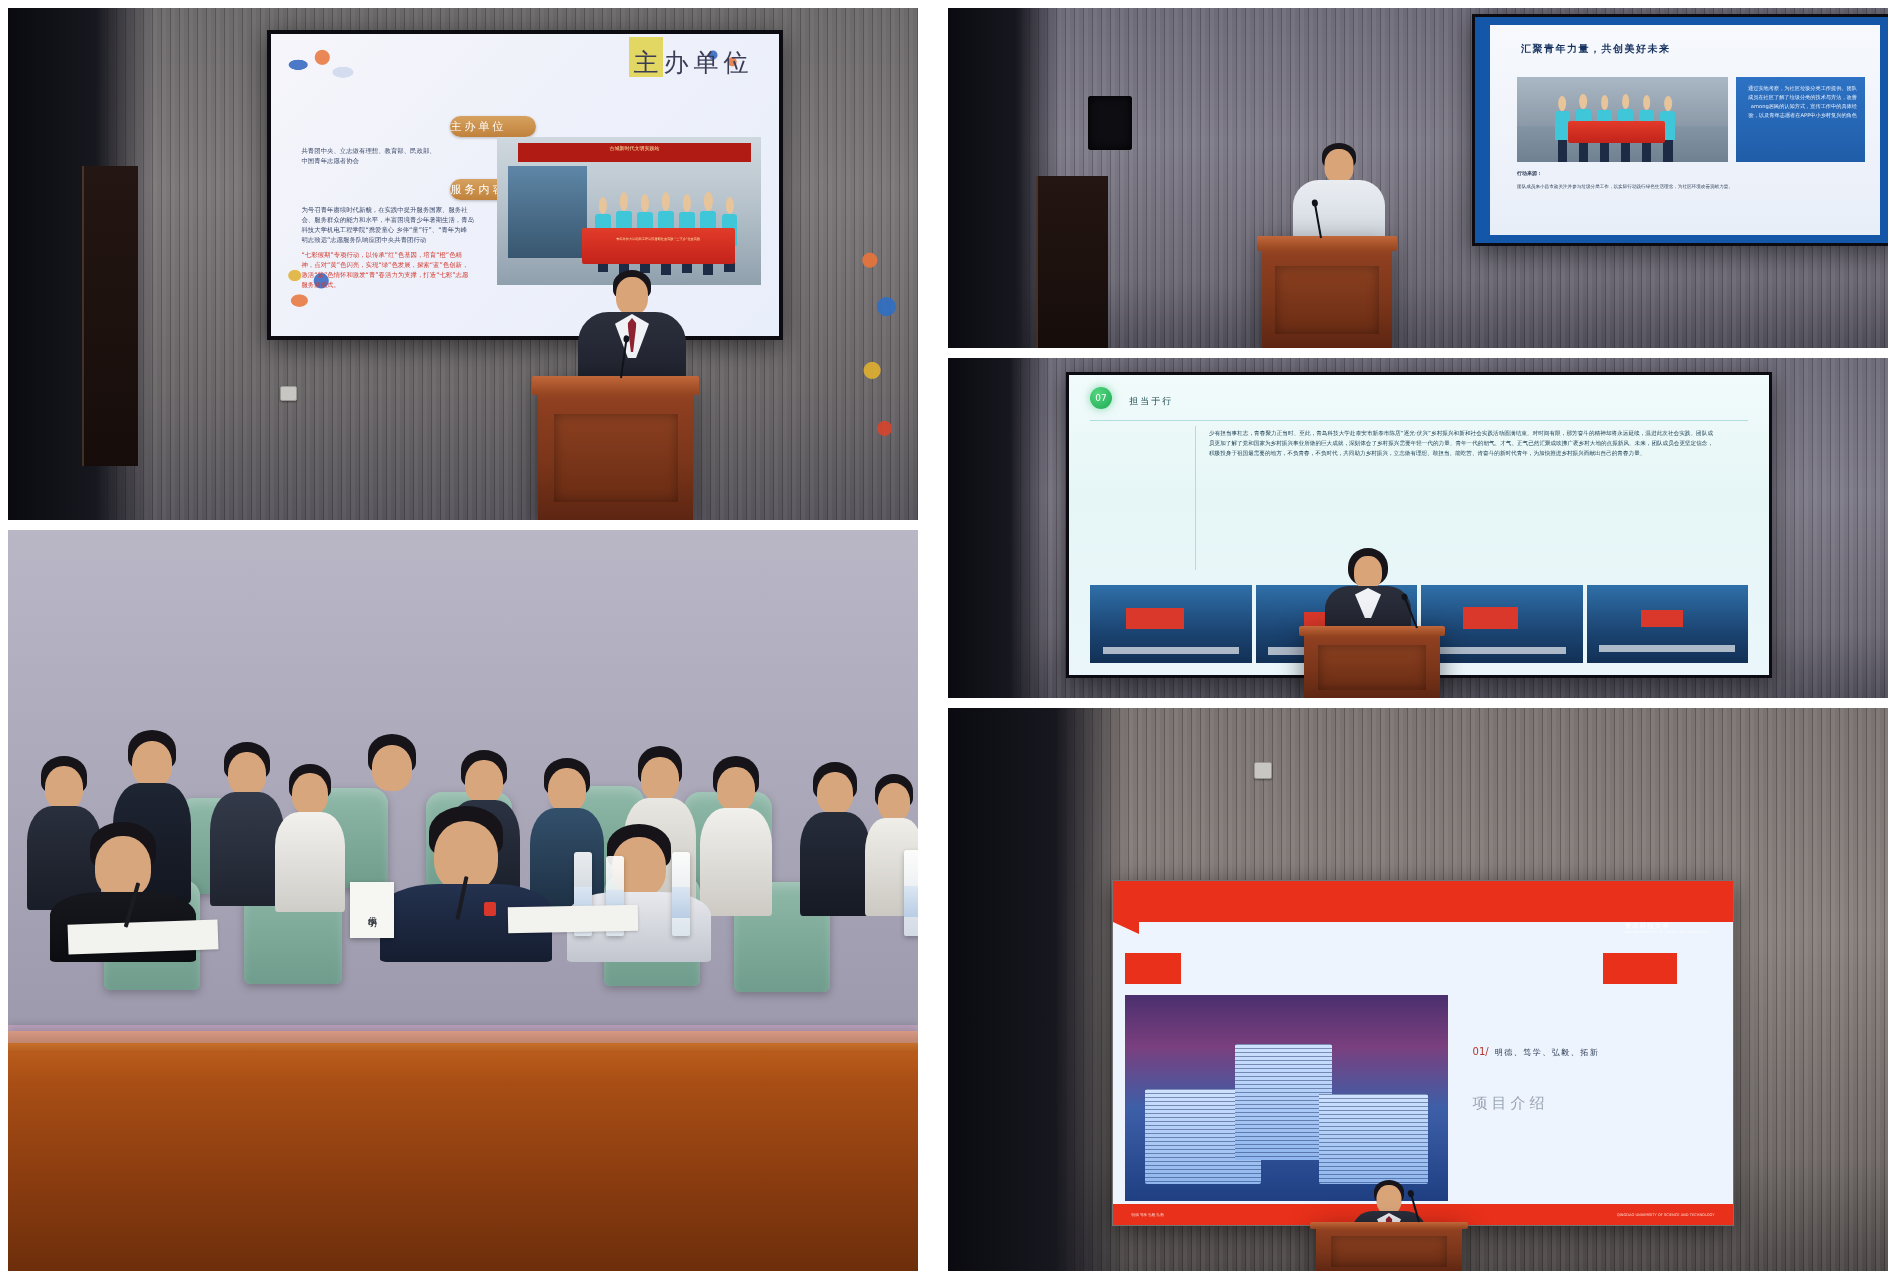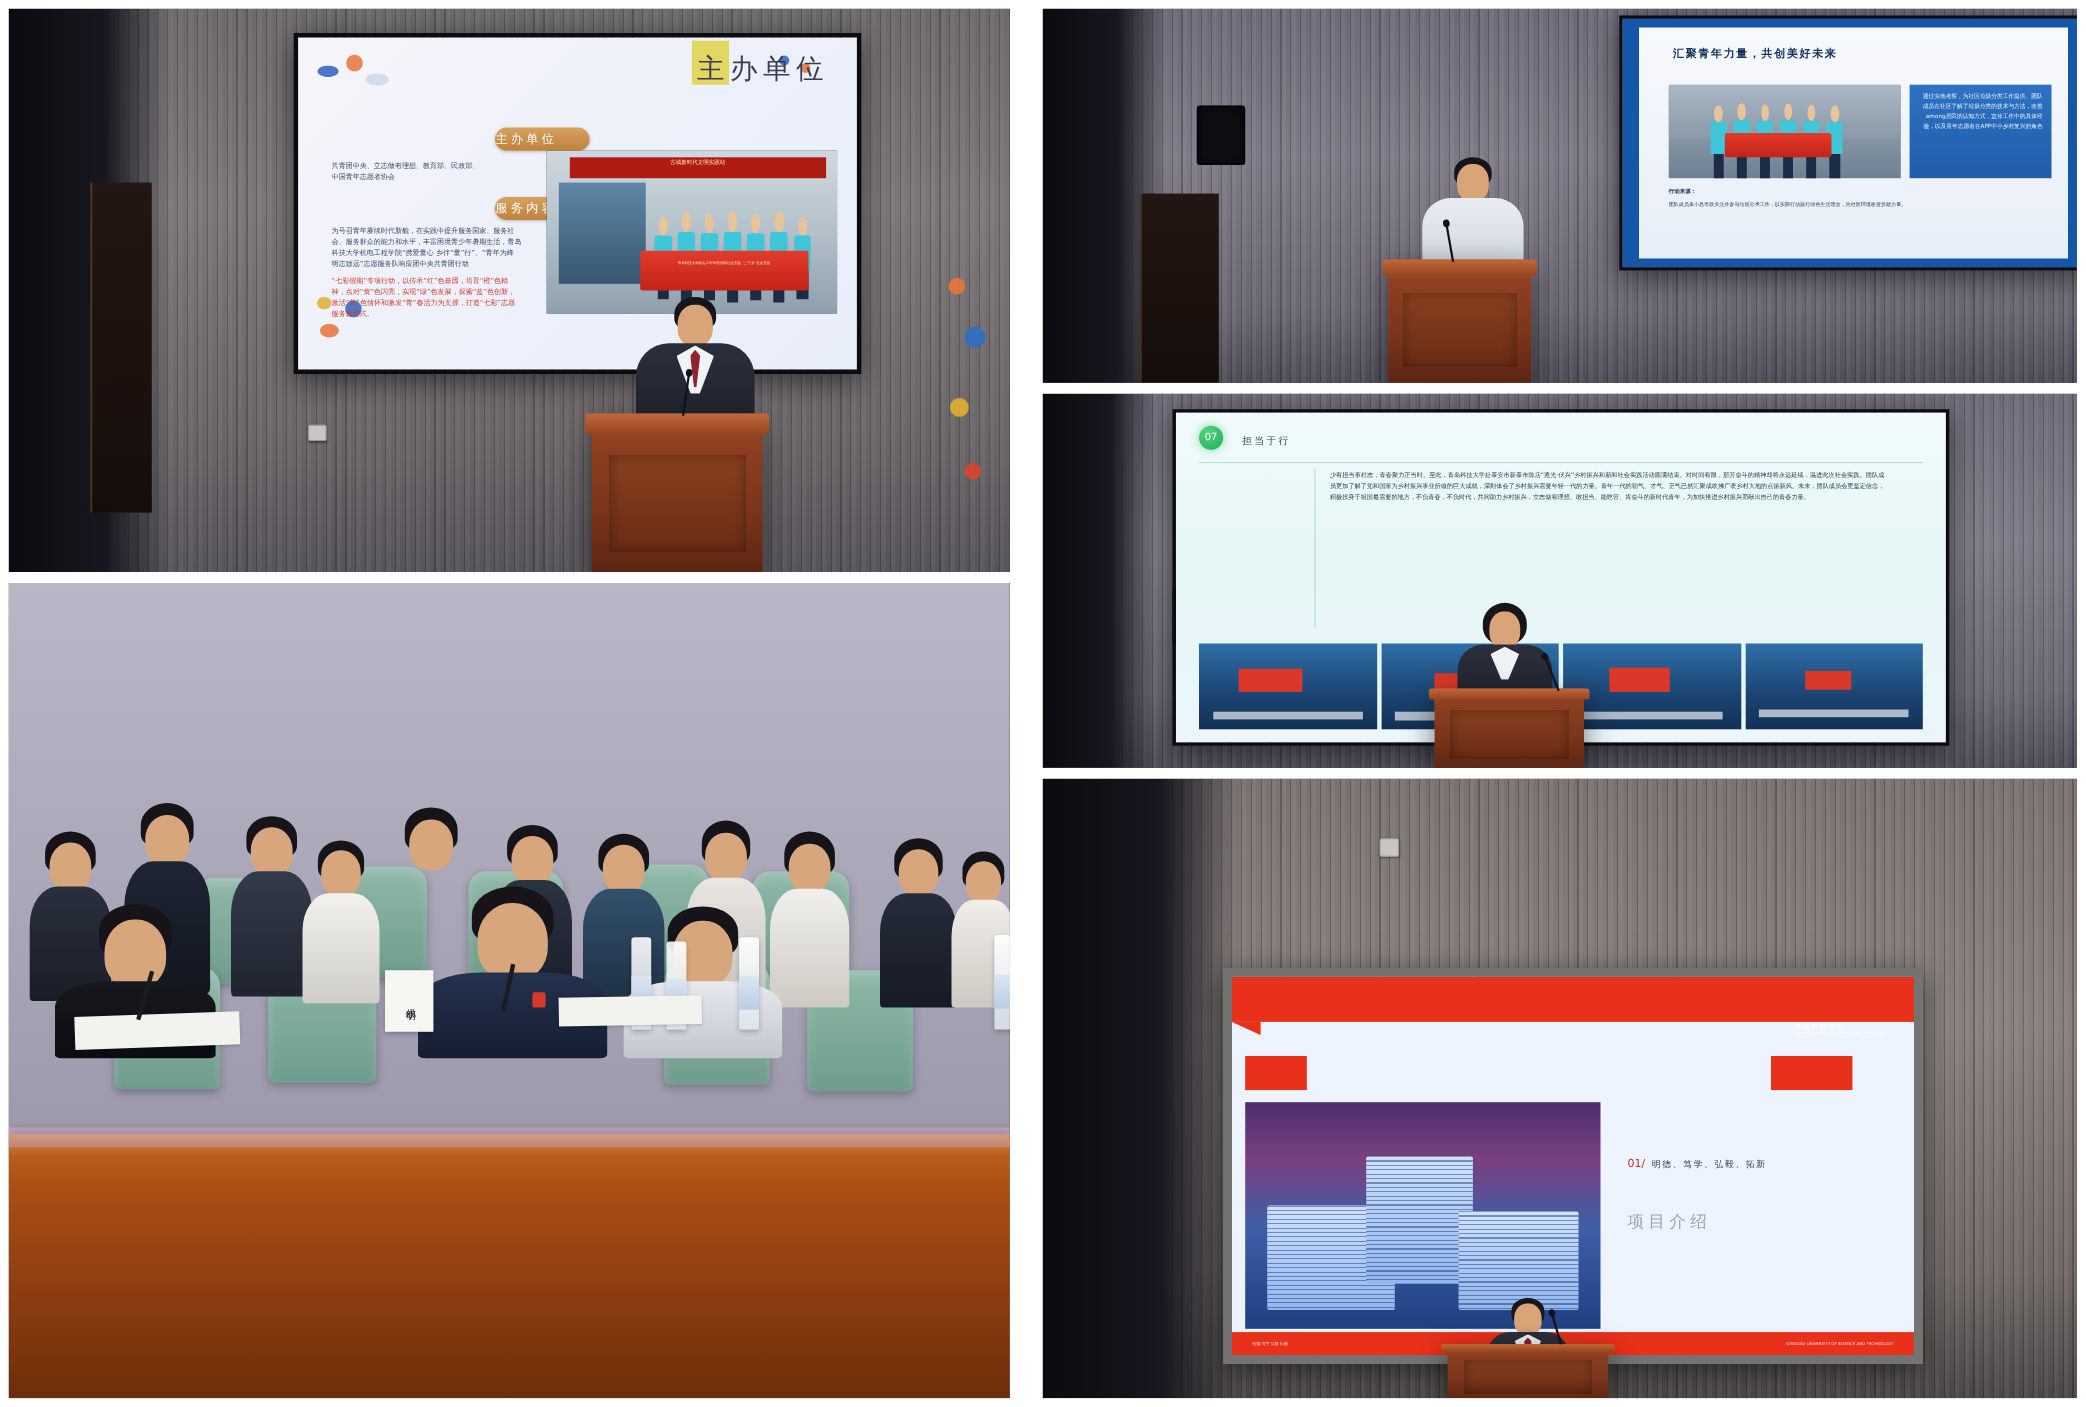--- a/index.html
+++ b/index.html
@@ -344,21 +344,21 @@
       <div class="mid"></div>
     </div>
     <div class="mic" style="left:468px;top:238px;height:32px;transform:rotate(-22deg);"></div>
   </div>
 
   <div class="panel" style="left:948px;top:708px;width:940px;height:563px;">
     <div class="room warm"></div>
     <div class="dark-left" style="width:19%;"></div>
     <div class="wallplate" style="left:306px;top:54px;width:16px;height:15px;"></div>
 
-    <div class="screen" style="left:164px;top:172px;width:620px;height:344px;border:8px solid #737373;">
+    <div class="screen" style="left:164px;top:172px;width:620px;height:344px;border:1px solid #737373;">
       <div class="scr-inner s4" style="inset:0;">
         <div class="s4-topbar" style="height:12%;"></div>
         <div class="s4-logo">
           <span>青岛科技大学</span>
           <span class="sub">QINGDAO UNIVERSITY OF SCIENCE AND TECHNOLOGY</span>
         </div>
         <div class="s4-chip" style="left:2%;top:21%;width:9%;height:9%;"></div>
         <div class="s4-chip" style="right:9%;top:21%;width:12%;height:9%;"></div>
 
         <div class="s4-campus" style="left:2%;top:33%;width:52%;bottom:7%;">

